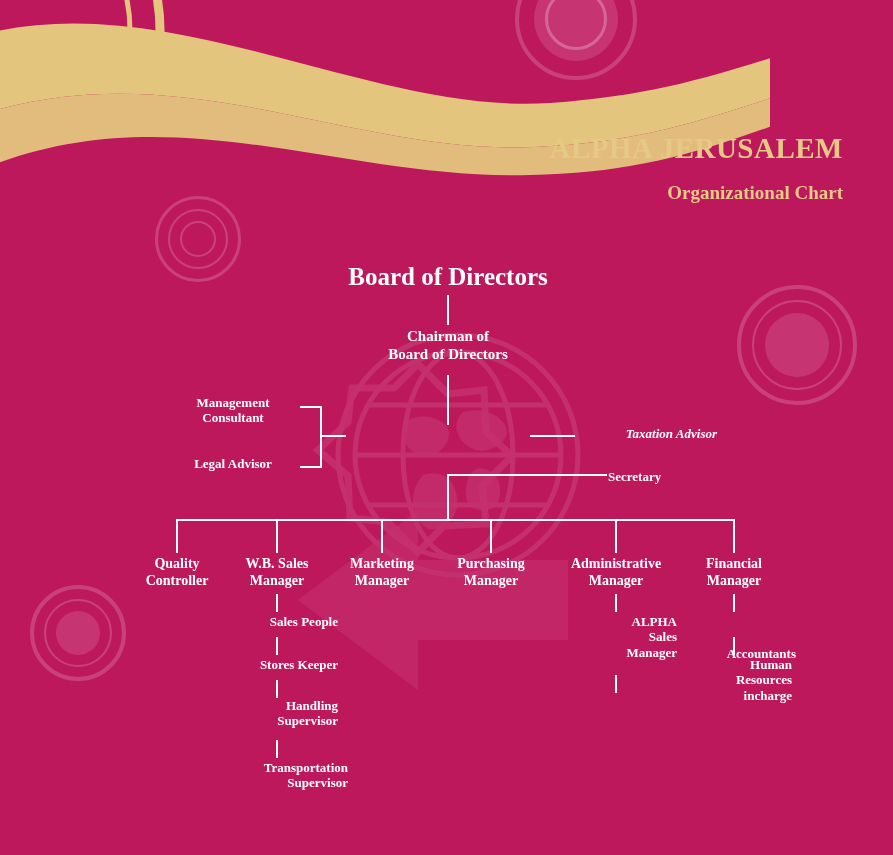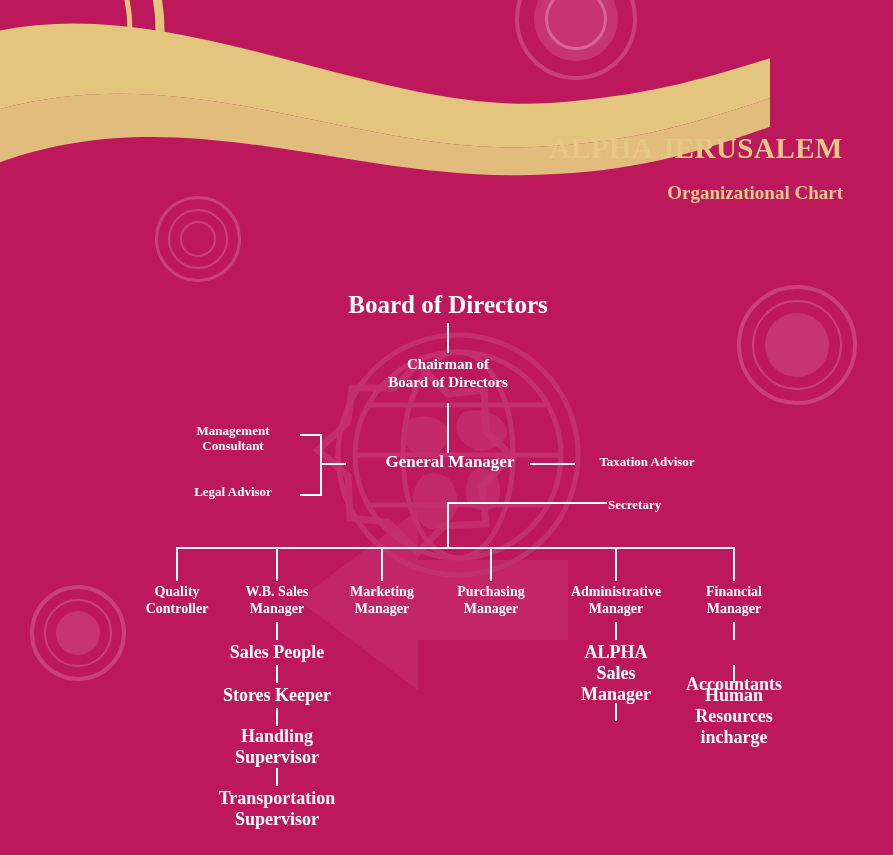--- a/index.html
+++ b/index.html
@@ -33,21 +33,21 @@
     background: #e3c57e;
   }
 
   
   .watermark {
     position: absolute;
     opacity: 0.10;
   }
 
   
-  #chart { position: absolute; inset: 0; margin-top: 28px; }
+  #chart { position: absolute; inset: 0; }
 
   .title-block {
     position: absolute;
     right: 50px;
     top: 133px;
     text-align: right;
     color: #e6c984;
   }
   .title-main {
     font-size: 29px;
@@ -68,21 +68,21 @@
     line-height: 1.18;
     color: #ffffff;
     white-space: pre-line;
   }
 
   .n-root   { font-size: 25px; }
   .n-l2     { font-size: 15px; }
   .n-l3     { font-size: 17px; }
   .n-side   { font-size: 13px; }
   .n-dept   { font-size: 14px; }
-  .n-sub    { font-size: 18px; }
+  .n-sub    { font-size: 13px; text-align: right; }
 
   .line {
     position: absolute;
     background: #ffffff;
   }
   .vline { width: 2px; }
   .hline { height: 2px; }
 
   .bracket {
     position: absolute;
@@ -154,31 +154,30 @@
 
     <div class="node n-root" style="left:320px; top:262px; width:256px;">Board of Directors</div>
 
     <div class="line vline" style="left:447px; top:295px; height:30px;"></div>
 
     <div class="node n-l2" style="left:348px; top:328px; width:200px;">Chairman of
 Board of Directors</div>
 
     <div class="line vline" style="left:447px; top:375px; height:50px;"></div>
 
-    <div class="node n-l3" style="left:345px; top:424px; width:210px;">General Manager</div>
 
     <div class="bracket" style="left:300px; top:406px; width:22px; height:62px; border-left:none;"></div>
     <div class="line hline" style="left:322px; top:435px; width:24px;"></div>
 
     <div class="node n-side" style="left:168px; top:395px; width:130px; text-align:center;">Management
 Consultant</div>
     <div class="node n-side" style="left:168px; top:456px; width:130px; text-align:center;">Legal Advisor</div>
 
     <div class="line hline" style="left:530px; top:435px; width:45px;"></div>
-    <div class="node n-side" style="left:577px; top:426px; width:140px; text-align:center;">Taxation Advisor</div>
+    <div class="node n-side" style="left:577px; top:426px; width:140px; text-align:right;font-style:italic;">Taxation Advisor</div>
 
     <div class="line hline" style="left:447px; top:474px; width:160px;"></div>
     <div class="node n-side" style="left:608px; top:469px; width:120px; text-align:left;">Secretary</div>
 
     <div class="line vline" style="left:447px; top:475px; height:45px;"></div>
 
     <div class="line hline" style="left:176px; top:519px; width:557px;"></div>
 
     <div class="line vline" style="left:176px; top:519px; height:34px;"></div>
     <div class="line vline" style="left:276px; top:519px; height:34px;"></div>

